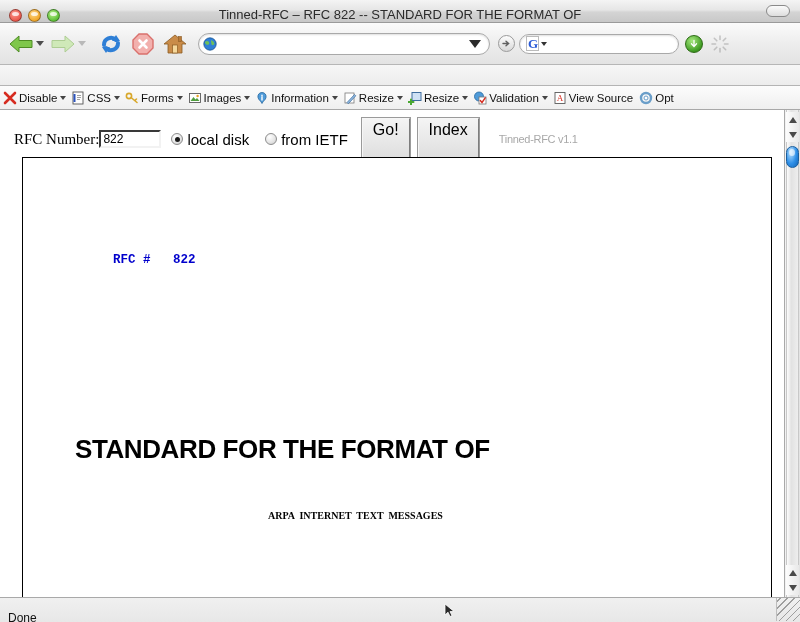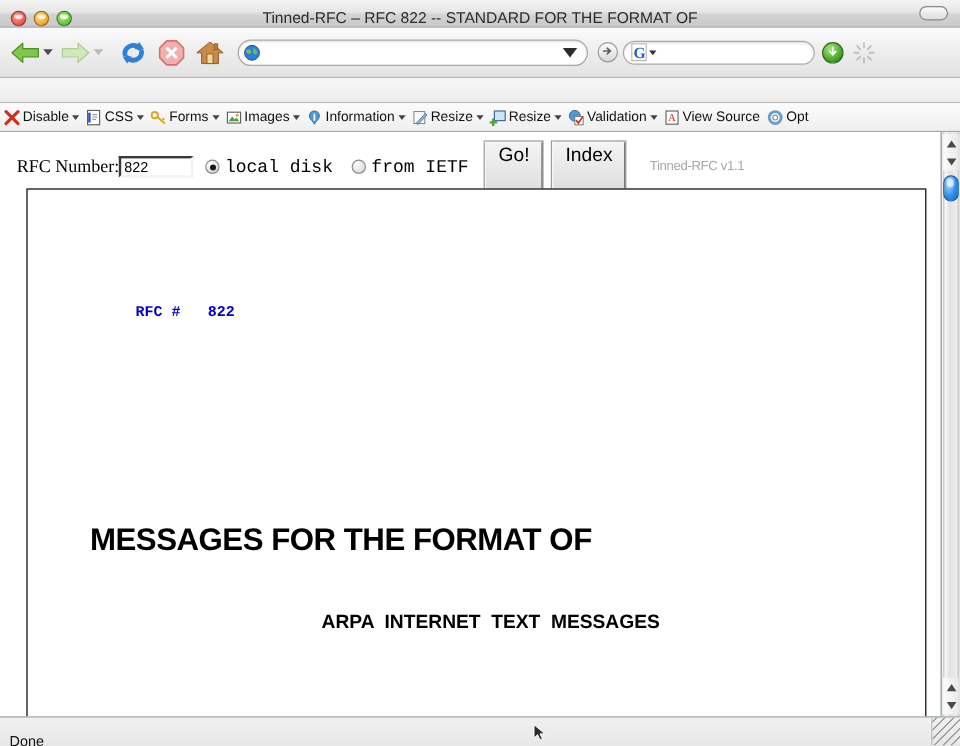--- a/index.html
+++ b/index.html
@@ -294,21 +294,21 @@
     position: relative;
     margin-right: 4px;
   }
   .radio.on::after {
     content:"";
     position:absolute;
     left:2.5px; top:2.5px;
     width:5px;height:5px;border-radius:50%;
     background:#1a1a1a;
   }
-  .radio-lbl { font-family:Liberation Mono, monospace; font-size:15px; margin-right:6px;}
+  .radio-lbl { font-family:Liberation Sans, sans-serif; font-size:15px; margin-right:6px;}
 
   .btn {
     font-family: "Liberation Sans", sans-serif;
     font-size: 16px;
     padding: 2px 10px 20px 10px;
     border: 1px solid;
     border-color: #f6f6f6 #7d7d7d #7d7d7d #f6f6f6;
     background: linear-gradient(to bottom,#f4f4f4,#dedede);
     color:#000;
     margin-left: 8px;
@@ -342,23 +342,23 @@
   .mono-blue { color: #0000cc; font-weight: bold; }
   .rfc-line { margin-bottom: 20px; white-space: pre; }
   .rfc-h1 {
     font-family: "Liberation Sans", sans-serif;
     font-weight: bold;
     font-size: 26px;
     margin: 167px 0 0 -38px;
     letter-spacing: -0.4px;
   }
   .rfc-sub {
-    font-family: Liberation Sans, sans-serif;
+    font-family: Liberation Serif, serif;
     font-weight: bold;
-    font-size: 16px;
+    font-size: 10px;
     margin: 45px 0 0 155px;
     white-space: pre;
   }
 
   
   .vscroll {
     width: 15px;
     background: linear-gradient(to right,#f2f2f2,#e3e3e3);
     border-left: 1px solid #a9a9a9;
     position: relative;
@@ -681,21 +681,21 @@
         <button class="btn">Index</button>
         <span class="version">Tinned-RFC v1.1</span>
       </div>
 
       <div class="rfcframe">
         <div class="rfc-body">
 
           <div class="rfc-line"><span class="mono-blue">RFC #</span><span class="mono-blue">&nbsp;&nbsp;&nbsp;</span><span class="mono-blue">822</span></div>
 
 
-          <div class="rfc-h1">MESSAGES FOR THE FORMAT OF</div>
+          <div class="rfc-h1">STANDARD FOR THE FORMAT OF</div>
 
           <div class="rfc-sub">ARPA  INTERNET  TEXT  MESSAGES</div>
         </div>
       </div>
     </div>
 
     <div class="vscroll">
       <div class="sb-track"></div>
       <div class="sb-arrow" style="top:2px">
         <span class="arrow-up"></span>

